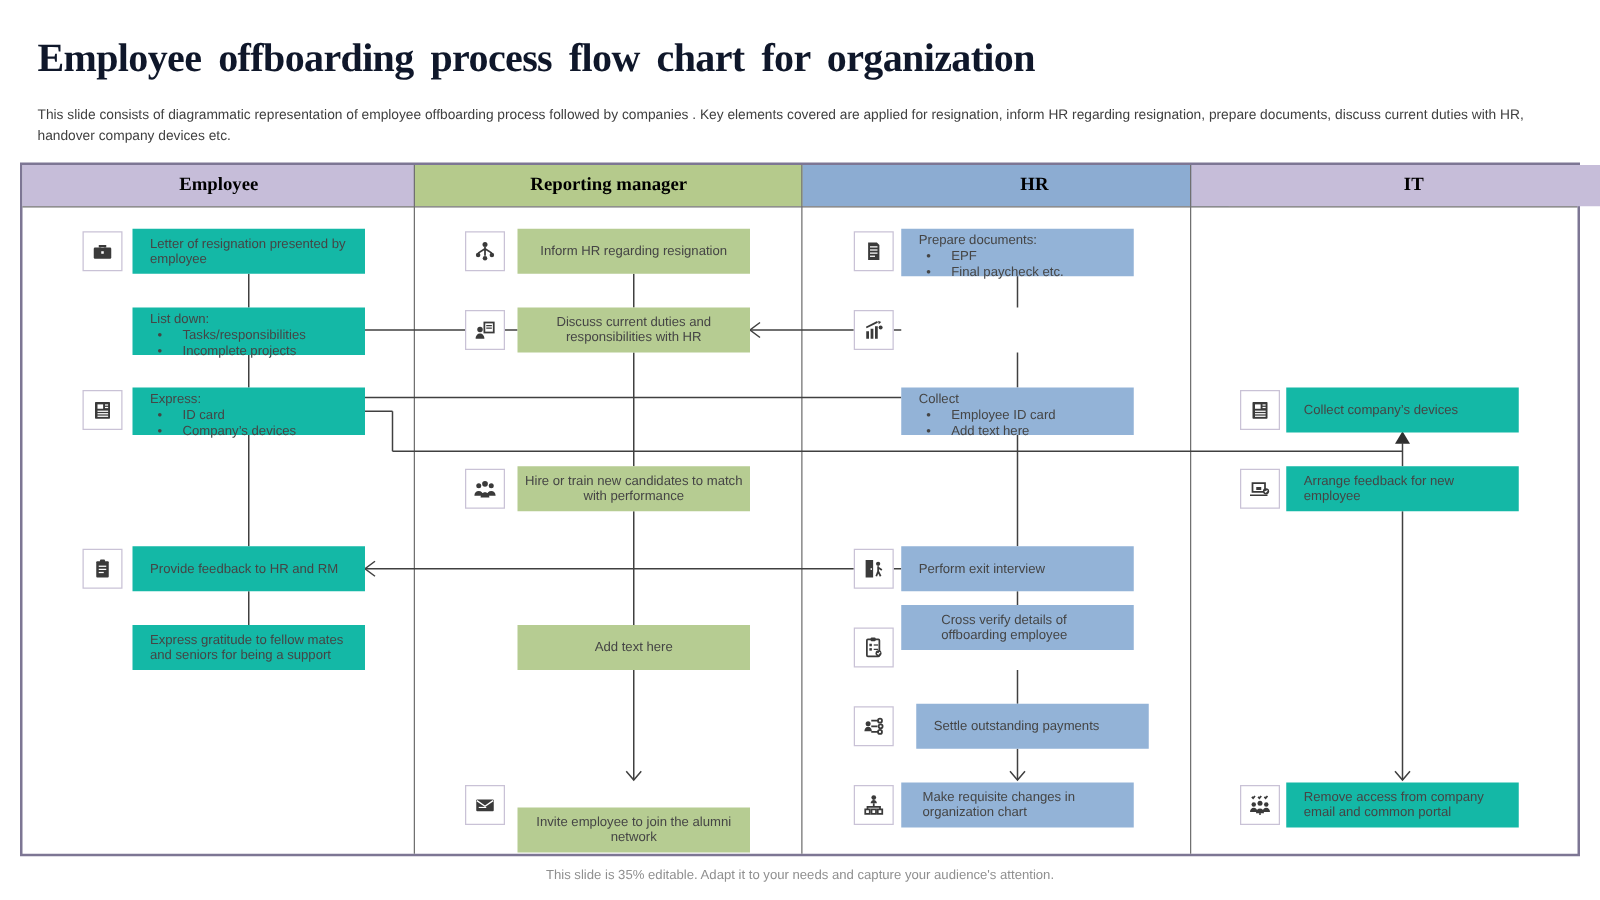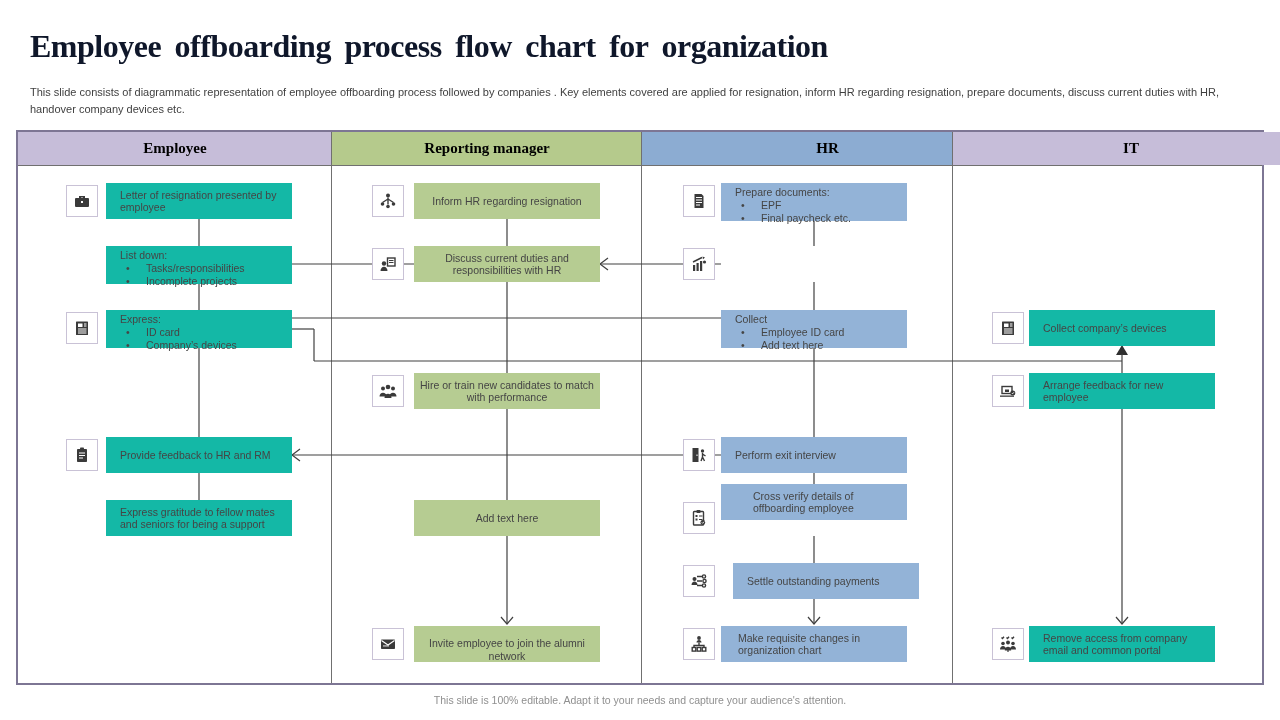--- a/index.html
+++ b/index.html
@@ -200,21 +200,21 @@
       <span>Add text here</span>
     </div>
 
     <div class="icon-box" style="left:354px;top:496px;">
       <svg viewBox="0 0 20 20">
           <rect class="ic" x="3" y="5.5" width="14" height="9.5" rx="0.8"></rect>
           <path d="M3.5 6.5 10 11l6.5-4.5" stroke="#fff" stroke-width="1.1" fill="none"></path>
           <rect x="5" y="11.5" width="6" height="0.9" fill="#fff"></rect>
         </svg>
     </div>
-    <div class="node grn ctr" style="left:396px;top:494px;align-items:flex-end;">
+    <div class="node grn ctr" style="left:396px;top:514px;">
       <span>Invite employee to join the alumni network</span>
     </div>
 
     <div class="icon-box" style="left:665px;top:53px;">
       <svg viewBox="0 0 20 20">
           <path class="ic" d="M5.5 3h7l2 2v12h-9z"></path>
           <rect x="7" y="6" width="6" height="1" fill="#fff"></rect>
           <rect x="7" y="8.5" width="6" height="1" fill="#fff"></rect>
           <rect x="7" y="11" width="6" height="1" fill="#fff"></rect>
           <rect x="7" y="13.5" width="4" height="1" fill="#fff"></rect>
@@ -340,14 +340,14 @@
           <path class="ic" d="M2 15.5c0-2 1.3-3.4 3-3.4s3 1.4 3 3.4zM12 15.5c0-2 1.3-3.4 3-3.4s3 1.4 3 3.4zM6.8 16.5c0-2.3 1.4-3.8 3.2-3.8s3.2 1.5 3.2 3.8z"></path>
           <rect class="ic" x="9.4" y="15" width="1.2" height="3"></rect>
         </svg>
     </div>
     <div class="node lav" style="left:1011px;top:494px;">
       <span>Remove access from company email and common portal</span>
     </div>
 
   </div>
 
-  <p class="footer">This slide is 100% editable.  Adapt it to your needs and capture your audience's attention.</p>
+  <p class="footer">This slide is 35% editable.  Adapt it to your needs and capture your audience's attention.</p>
 </div>
 
 </body></html>

